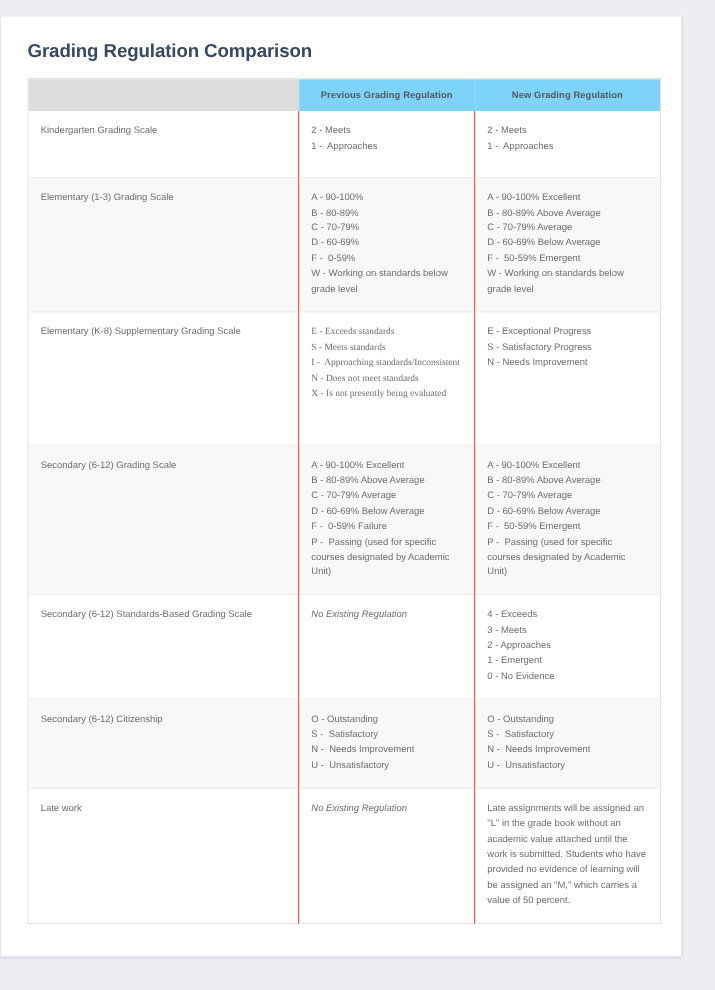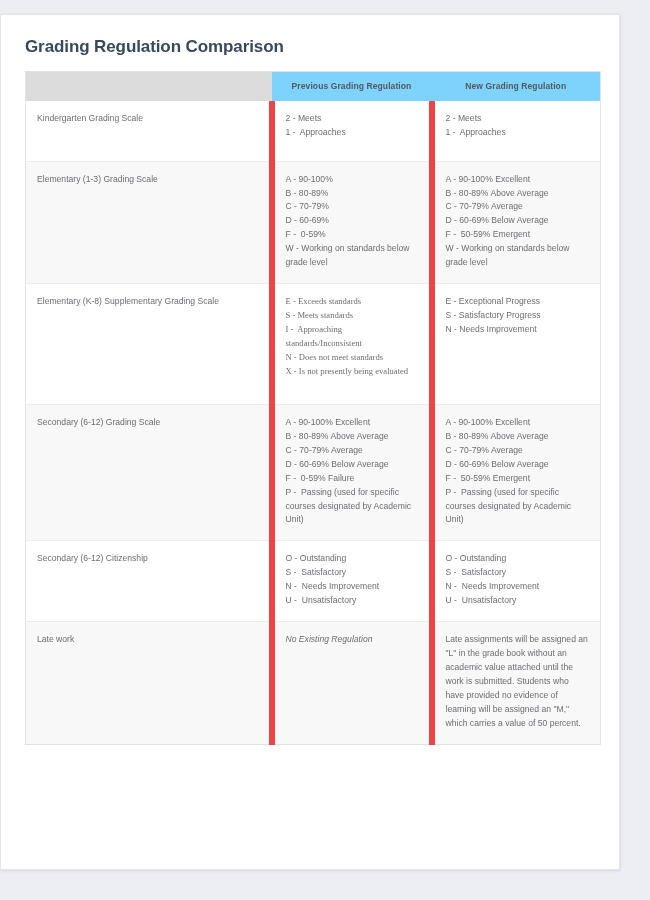--- a/index.html
+++ b/index.html
@@ -65,21 +65,21 @@
     vertical-align: middle;
   }
   table.cmp thead th.blank { background: #dcdcdc; }
 
   table.cmp tbody td {
     font-size: 8.6px;
     color: #6a6d71;
     vertical-align: top;
     padding: 11px 12px 13px 11px;
     border-top: 1px solid #ececec;
-    border-right: 6px solid #ef4444;
+    border-right: 1px solid #ef4444;
     line-height: 1.62;
     word-wrap: break-word;
   }
   table.cmp tbody td:last-child { border-right: none; }
   table.cmp tbody tr:nth-child(even) td { background: #f8f8f8; }
   table.cmp tbody tr:nth-child(odd) td { background: #ffffff; }
   table.cmp tbody tr:first-child td { border-top: none; }
   td.italic-note { font-style: italic; color: #6a6d71; }
 
   
@@ -160,20 +160,29 @@
 F -  0-59% Failure
 P -  Passing (used for specific courses designated by Academic Unit)</td>
           <td style="white-space: pre-wrap;">A - 90-100% Excellent
 B - 80-89% Above Average
 C - 70-79% Average
 D - 60-69% Below Average
 F -  50-59% Emergent
 P -  Passing (used for specific courses designated by Academic Unit)</td>
         </tr>
 
+        <tr class="r5">
+          <td style="white-space: pre-wrap;">Secondary (6-12) Standards-Based Grading Scale</td>
+          <td class="italic-note" style="white-space: pre-wrap;">No Existing Regulation</td>
+          <td style="white-space: pre-wrap;">4 - Exceeds
+3 - Meets
+2 - Approaches
+1 - Emergent
+0 - No Evidence</td>
+        </tr>
 
         <tr class="r6">
           <td style="white-space: pre-wrap;">Secondary (6-12) Citizenship</td>
           <td style="white-space: pre-wrap;">O - Outstanding
 S -  Satisfactory
 N -  Needs Improvement
 U -  Unsatisfactory</td>
           <td style="white-space: pre-wrap;">O - Outstanding
 S -  Satisfactory
 N -  Needs Improvement

